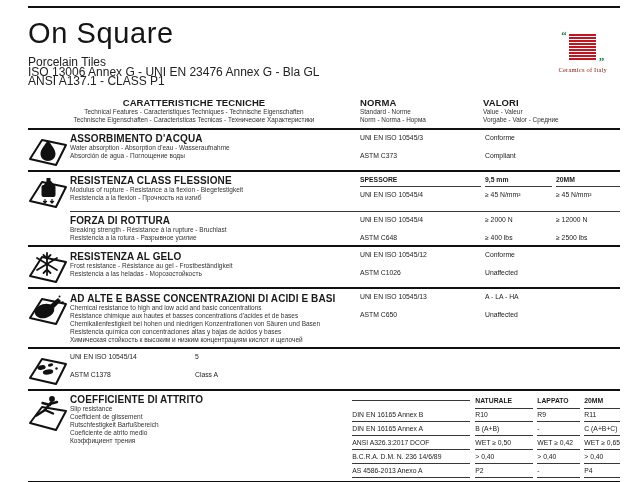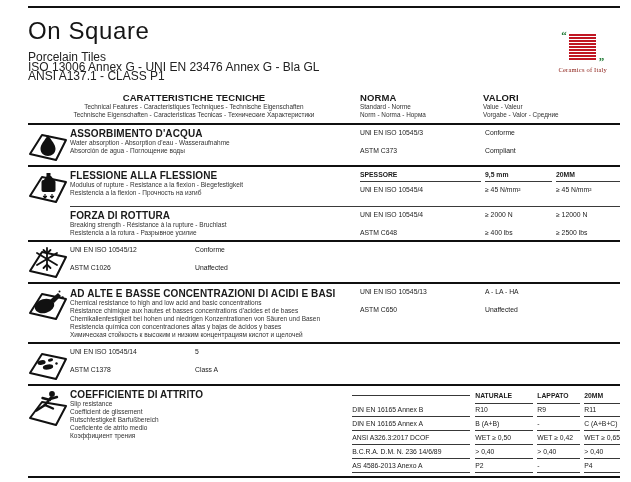--- a/index.html
+++ b/index.html
@@ -4,21 +4,21 @@
 <style>
   * { margin:0; padding:0; box-sizing:border-box; }
   html,body { background:#ffffff; }
   body { font-family:"Liberation Sans", sans-serif; color:#1a1a1a; }
   .page { position:relative; width:631px; height:482px; background:#fff; overflow:hidden; }
   .doc { position:absolute; left:28px; top:6px; width:592px; }
 
   .toprule { border-top:2px solid #111; }
 
   .masthead { display:flex; justify-content:space-between; align-items:flex-start; }
-  .page-title { font-size:24px; font-weight:normal; letter-spacing:0.6px; color:#151515; margin:9px 0 8px; }
+  .page-title { font-size:29px; font-weight:normal; letter-spacing:0.6px; color:#151515; margin:9px 0 8px; }
   .info-line { font-size:12px; line-height:9.6px; color:#222; }
 
   .logo { margin-right:13px; margin-top:26px; text-align:center; }
   .logo-art { position:relative; width:27px; height:27px; margin:0 auto; }
   .logo-square { width:27px; height:27px;
     background:repeating-linear-gradient(180deg,#c01622 0px,#c01622 2.2px,#ffffff 2.2px,#ffffff 3px);
     background-color:#c01622; }
   .q { position:absolute; font-family:"Liberation Serif", serif; font-weight:bold; font-size:11px; color:#1e7a34; line-height:8px; }
   .q1 { left:-8px; top:-3px; }
   .q2 { right:-8px; bottom:-4px; }
@@ -136,21 +136,21 @@
         <svg class="ticon" width="40" height="34" viewBox="0 0 40 34">
           <path d="M2,26 L14,7 L38,12 L28,32 Z" fill="#fff" stroke="#111" stroke-width="2" stroke-linejoin="round"></path>
           <rect x="18.5" y="3" width="4" height="4" fill="#111"></rect>
           <path d="M15,11 L19,6 L23,6 L27,11 Z" fill="#111"></path>
           <rect x="13.5" y="10" width="14" height="12" rx="2" fill="#111"></rect>
           <path d="M17,24 v4 m-1.8,-2 l1.8,2 l1.8,-2" stroke="#111" stroke-width="1.2" fill="none"></path>
           <path d="M24,24 v4 m-1.8,-2 l1.8,2 l1.8,-2" stroke="#111" stroke-width="1.2" fill="none"></path>
         </svg>
       </div>
       <div class="sec-text">
-        <div class="sec-title">FLESSIONE ALLA FLESSIONE</div>
+        <div class="sec-title">RESISTENZA CLASS FLESSIONE</div>
         <div class="sec-sub">Modulus of rupture - Resistance a la flexion - Biegefestigkeit</div>
         <div class="sec-sub">Resistencia a la flexion - Прочность на изгиб</div>
       </div>
       <div class="sec-right">
         <div class="vrow hdr">
           <span class="norma">SPESSORE</span>
           <span class="vb1">9,5 mm</span>
           <span class="val">20MM</span>
         </div>
         <div class="vrow">
@@ -186,20 +186,25 @@
         <svg class="ticon" width="40" height="34" viewBox="0 0 40 34">
           <path d="M2,26 L14,7 L38,12 L28,32 Z" fill="#fff" stroke="#111" stroke-width="2" stroke-linejoin="round"></path>
           <g stroke="#111" stroke-width="1.8" stroke-linecap="round" fill="none">
             <path d="M19,3 L19,25"></path>
             <path d="M9,8 L29,20"></path>
             <path d="M29,8 L9,20"></path>
             <path d="M15.5,5 L19,8.5 L22.5,5"></path>
             <path d="M15.5,23 L19,19.5 L22.5,23"></path>
           </g>
         </svg>
+      </div>
+      <div class="sec-text">
+        <div class="sec-title">RESISTENZA AL GELO</div>
+        <div class="sec-sub">Frost resistance - Résistance au gel - Frostbeständigkeit</div>
+        <div class="sec-sub">Resistencia a las heladas - Морозостойкость</div>
       </div>
       <div class="sec-right">
         <div class="vrow">
           <span class="norma">UNI EN ISO 10545/12</span>
           <span class="val">Conforme</span>
         </div>
         <div class="vrow">
           <span class="norma">ASTM C1026</span>
           <span class="val">Unaffected</span>
         </div>

